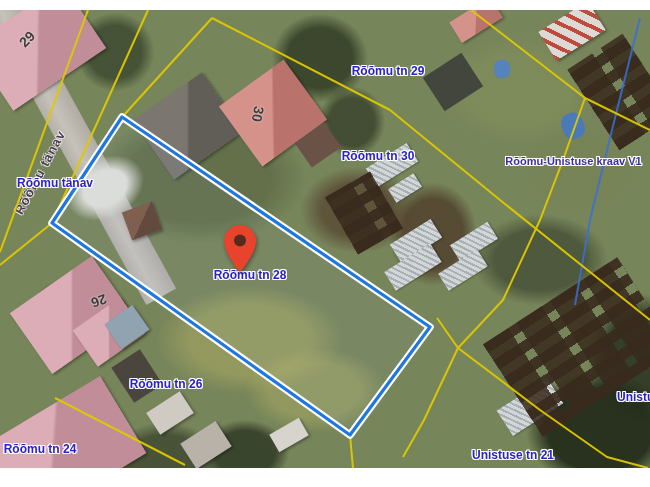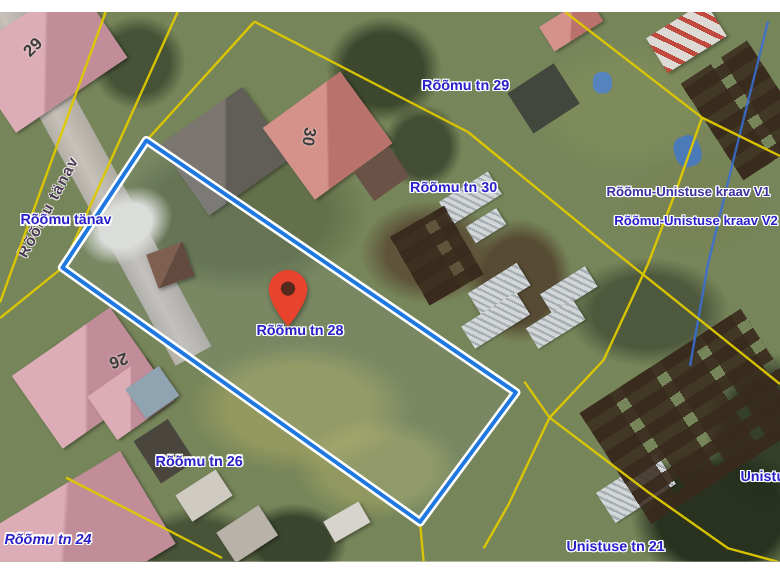--- a/index.html
+++ b/index.html
@@ -121,24 +121,23 @@
     <div class="streetrot" style="left:18px;top:196px;transform:rotate(-62deg);transform-origin:left center;">Rõõmu tänav</div>
 
     <div class="roofnum" style="left:27px;top:29px;transform:translate(-50%,-50%) rotate(-45deg);">29</div>
     <div class="roofnum" style="left:99px;top:291px;transform:translate(-50%,-50%) rotate(160deg);">26</div>
     <div class="roofnum" style="left:258px;top:104px;transform:translate(-50%,-50%) rotate(100deg);">30</div>
 
     <div class="maplabel" style="left:388px;top:61px;">Rõõmu tn 29</div>
     <div class="maplabel" style="left:334px;top:146px;margin-left:44px;">Rõõmu tn 30</div>
     <div class="maplabel" style="left:55px;top:173px;">Rõõmu tänav</div>
     <div class="maplabel small" style="left:558px;top:151px;color:#3d2f9e;padding-left:31px;">Rõõmu-Unistuse kraav V1</div>
-    <div class="maplabel small" style="left:580px;top:175px;">Rõõmu-Unistuse kraav V2</div>
     <div class="maplabel" style="left:250px;top:265px;">Rõõmu tn 28</div>
     <div class="maplabel" style="left:166px;top:374px;text-align:right;">Rõõmu tn 26</div>
-    <div class="maplabel" style="left:40px;top:439px;font-style:italic;">Rõõmu tn 24</div>
+    <div class="maplabel" style="left:40px;top:439px;">Rõõmu tn 24</div>
     <div class="maplabel" style="left:513px;top:445px;">Unistuse tn 21</div>
     <div class="maplabel" style="left:617px;top:387px;transform:translate(0,-50%);">Unistuse</div>
 
     <svg class="pin" width="34" height="50" viewBox="0 0 34 50">
       <path d="M17,1 C8.2,1 1,8.2 1,17 C1,29.5 17,48 17,48 C17,48 33,29.5 33,17 C33,8.2 25.8,1 17,1 Z" fill="#e8432d"></path>
       <circle cx="17" cy="16.5" r="6" fill="rgba(62,38,28,0.85)"></circle>
     </svg>
 
   </div>
 </div>

